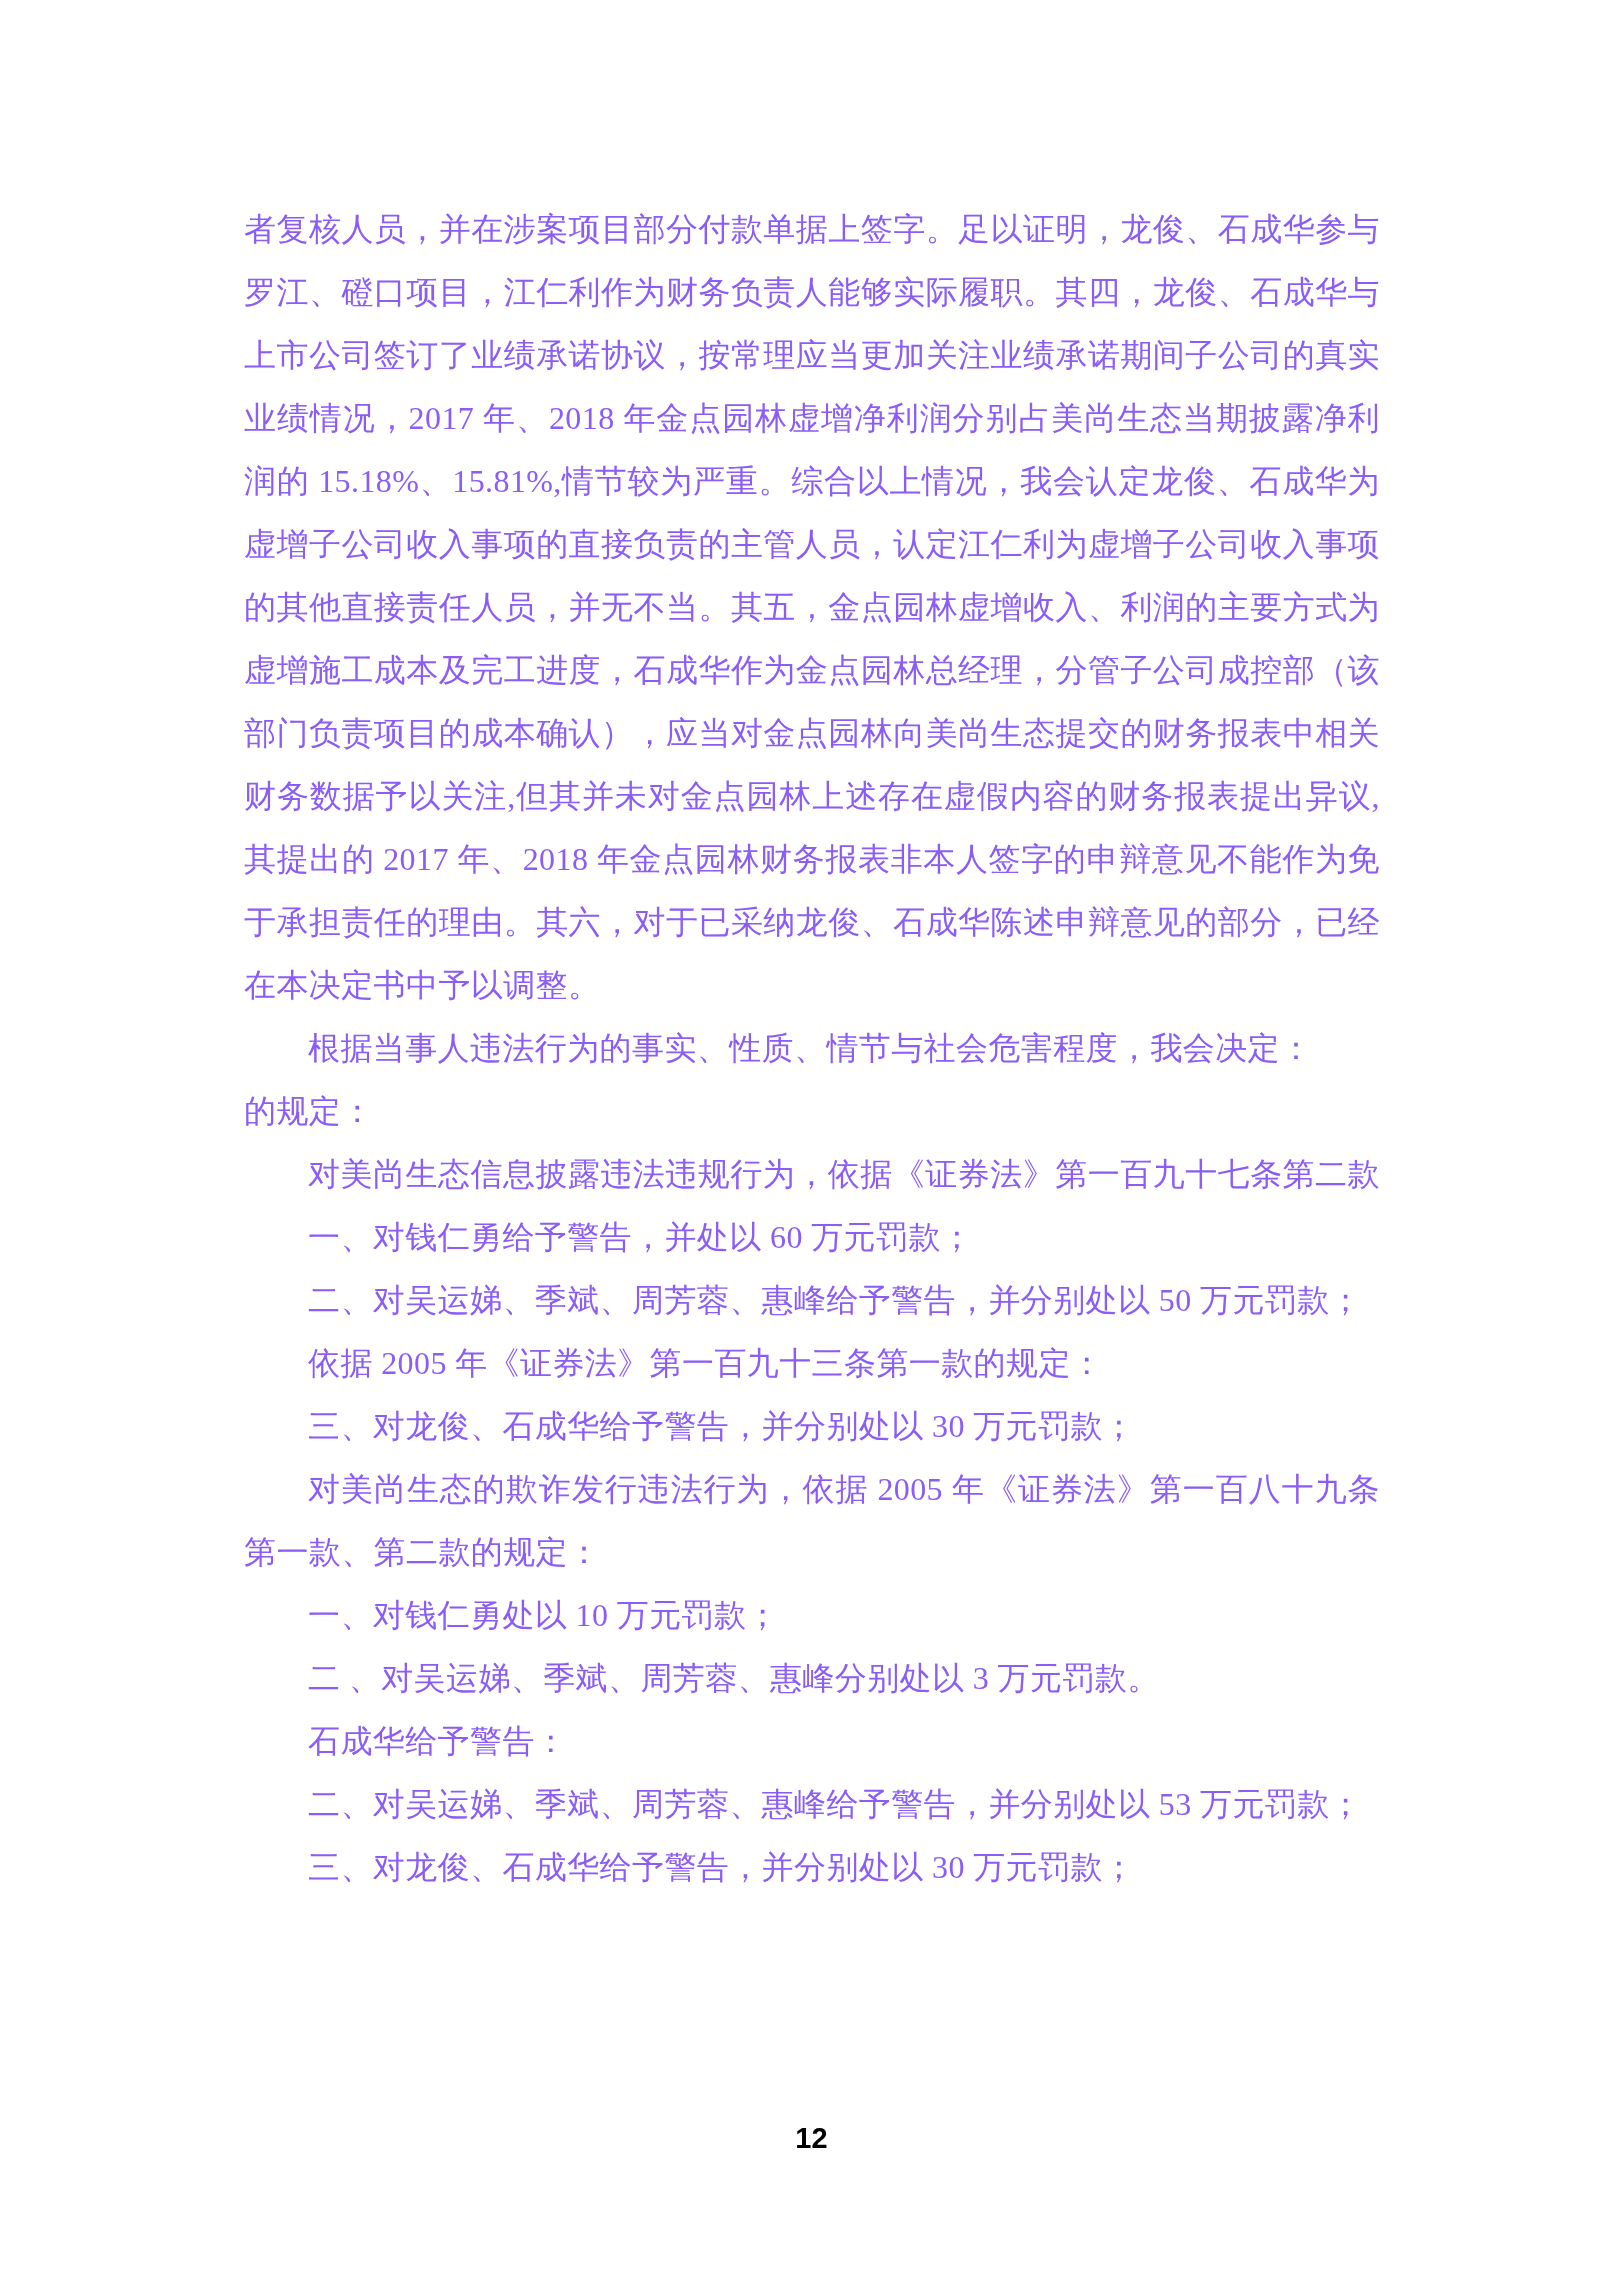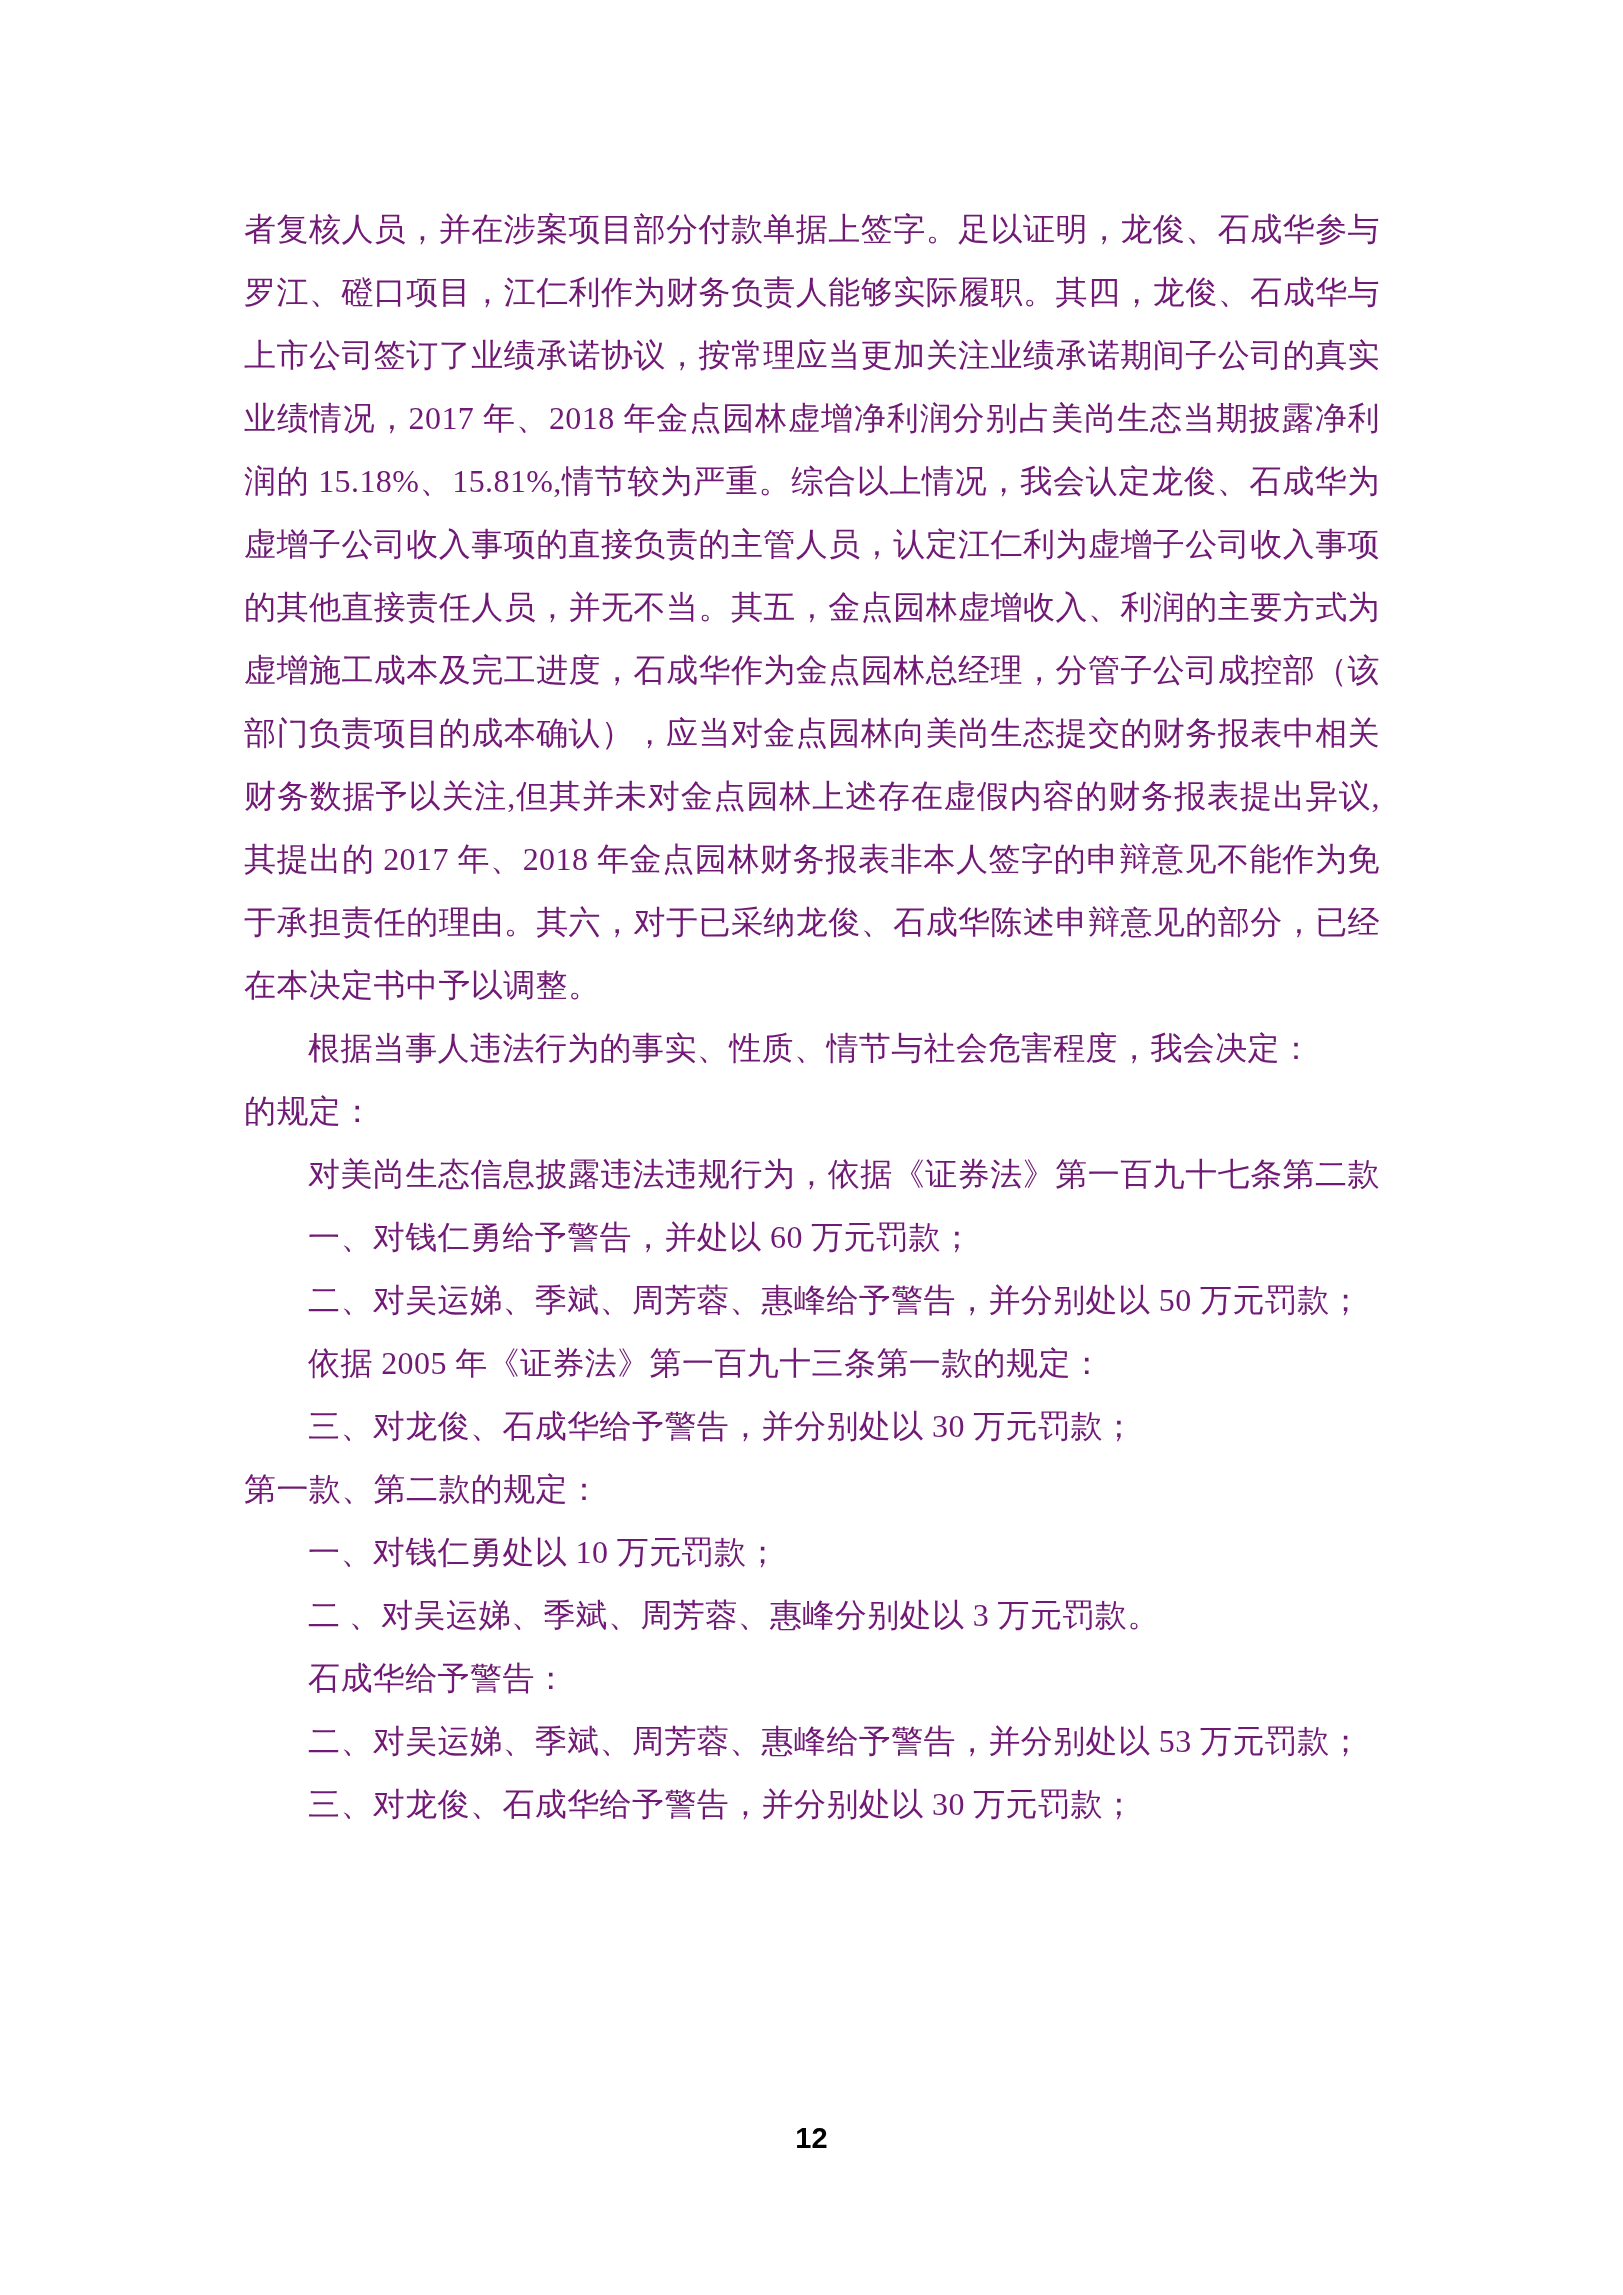--- a/index.html
+++ b/index.html
@@ -12,21 +12,21 @@
     width: 1623px;
     height: 2295px;
     background: #ffffff;
     overflow: hidden;
   }
   .content {
     position: absolute;
     left: 244px;
     top: 198px;
     width: 1136px;
-    color: #701a75;
+    color: #8b5cf6;
     font-family: "Liberation Serif", "DejaVu Serif", serif;
     font-size: 32px;
   }
   .line {
     height: 63px;
     line-height: 63px;
     white-space: pre;
     letter-spacing: 0.4px;
   }
   .line.indent {
@@ -68,20 +68,21 @@
       <div class="line fill">其提出的 2017 年、2018 年金点园林财务报表非本人签字的申辩意见不能作为免</div>
       <div class="line fill">于承担责任的理由。其六，对于已采纳龙俊、石成华陈述申辩意见的部分，已经</div>
       <div class="line">在本决定书中予以调整。</div>
       <div class="line indent">根据当事人违法行为的事实、性质、情节与社会危害程度，我会决定：</div>
       <div class="line">的规定：</div>
       <div class="line indent fill">对美尚生态信息披露违法违规行为，依据《证券法》第一百九十七条第二款</div>
       <div class="line indent">一、对钱仁勇给予警告，并处以 60 万元罚款；</div>
       <div class="line indent">二、对吴运娣、季斌、周芳蓉、惠峰给予警告，并分别处以 50 万元罚款；</div>
       <div class="line indent">依据 2005 年《证券法》第一百九十三条第一款的规定：</div>
       <div class="line indent">三、对龙俊、石成华给予警告，并分别处以 30 万元罚款；</div>
+      <div class="line indent fill">对美尚生态的欺诈发行违法行为，依据 2005 年《证券法》第一百八十九条</div>
       <div class="line">第一款、第二款的规定：</div>
       <div class="line indent">一、对钱仁勇处以 10 万元罚款；</div>
       <div class="line indent">二 、对吴运娣、季斌、周芳蓉、惠峰分别处以 3 万元罚款。</div>
       <div class="line indent">石成华给予警告：</div>
       <div class="line indent">二、对吴运娣、季斌、周芳蓉、惠峰给予警告，并分别处以 53 万元罚款；</div>
       <div class="line indent">三、对龙俊、石成华给予警告，并分别处以 30 万元罚款；</div>
     </div>
   <div class="page-number">12</div>
 </div>
 

